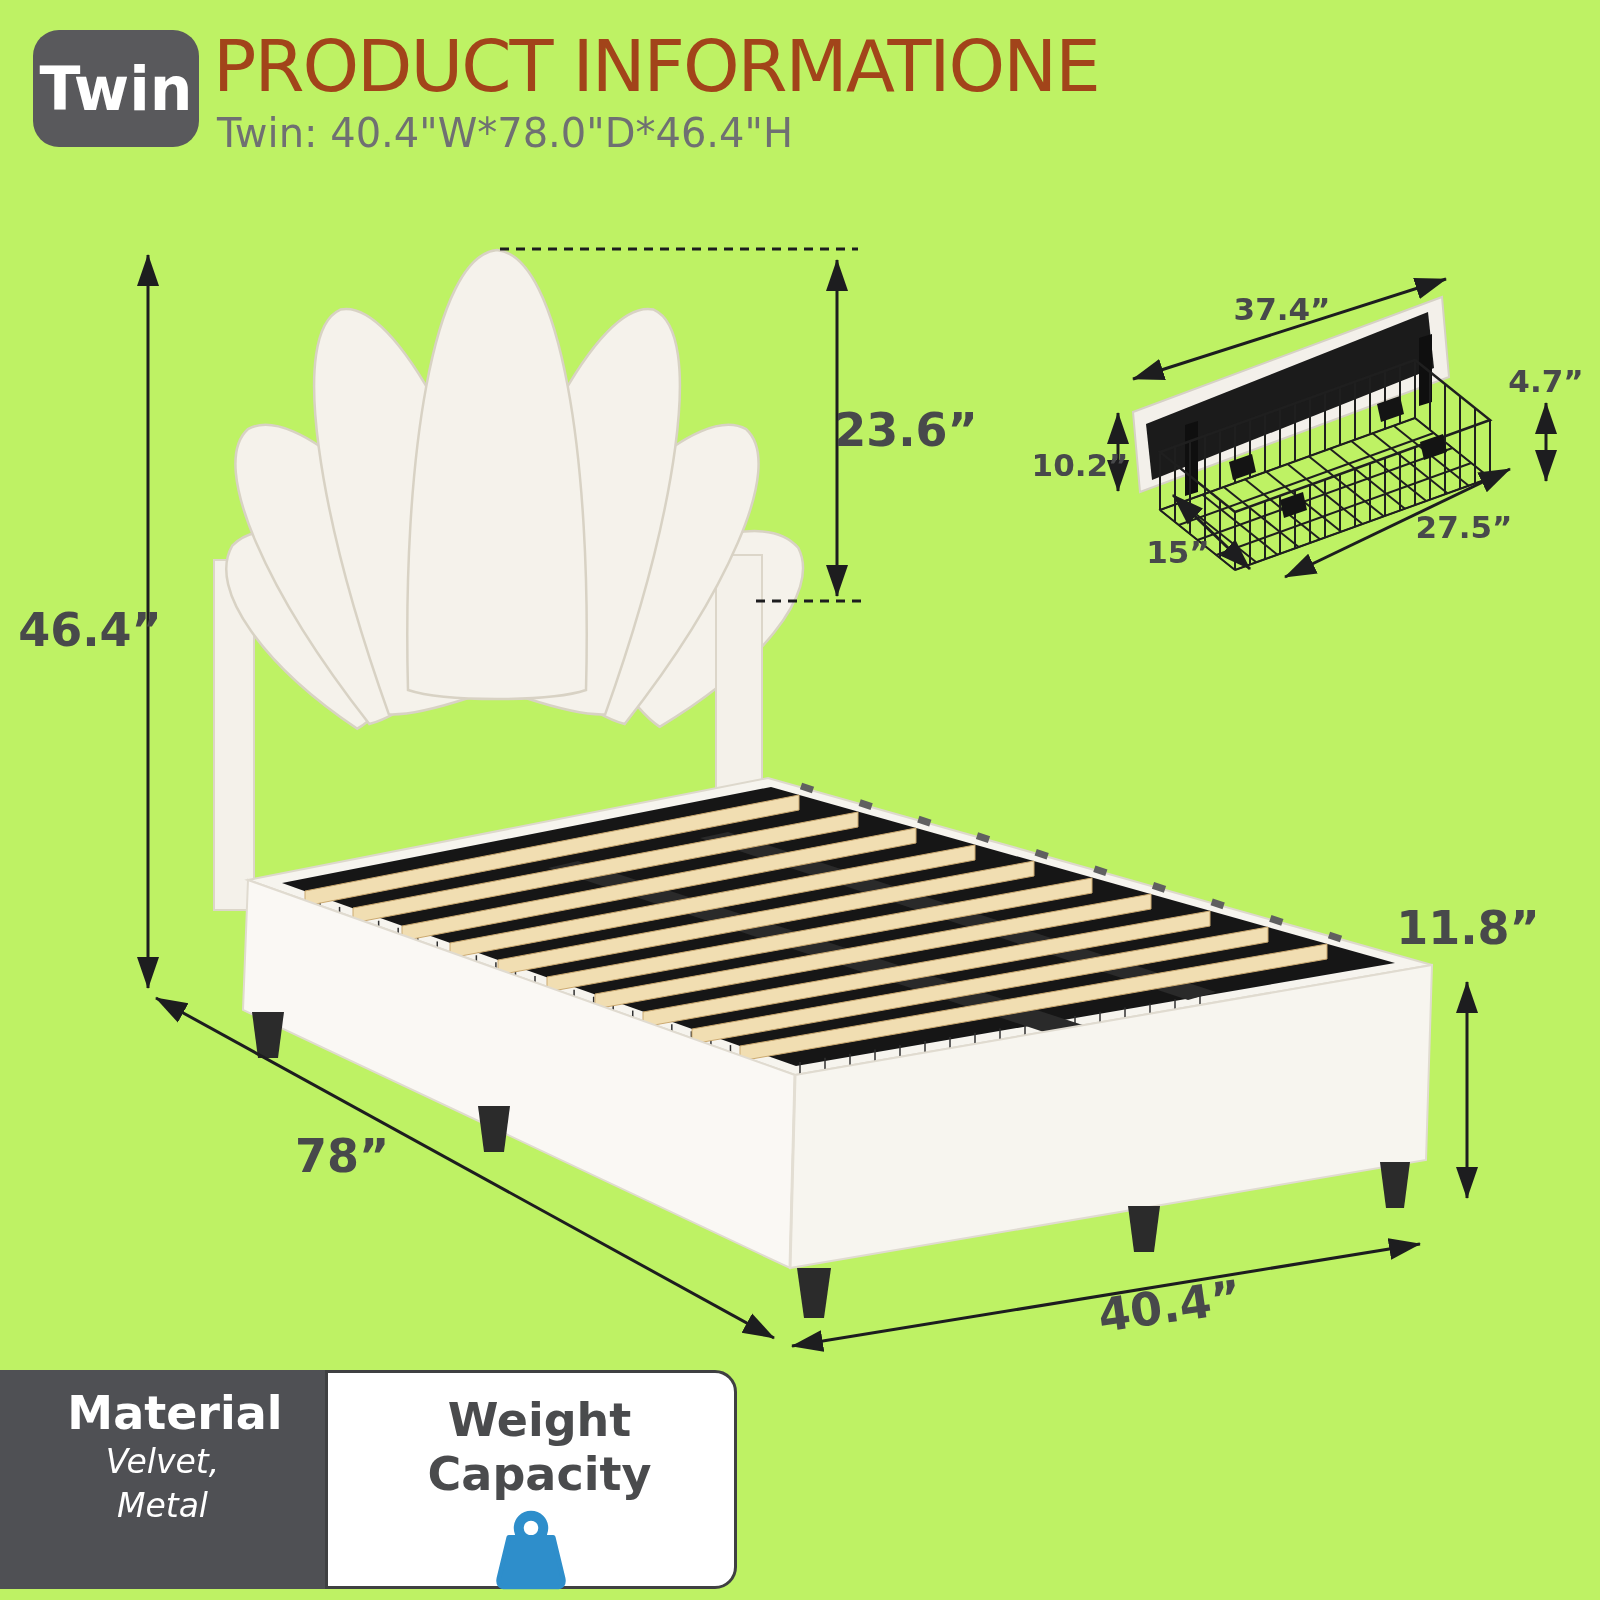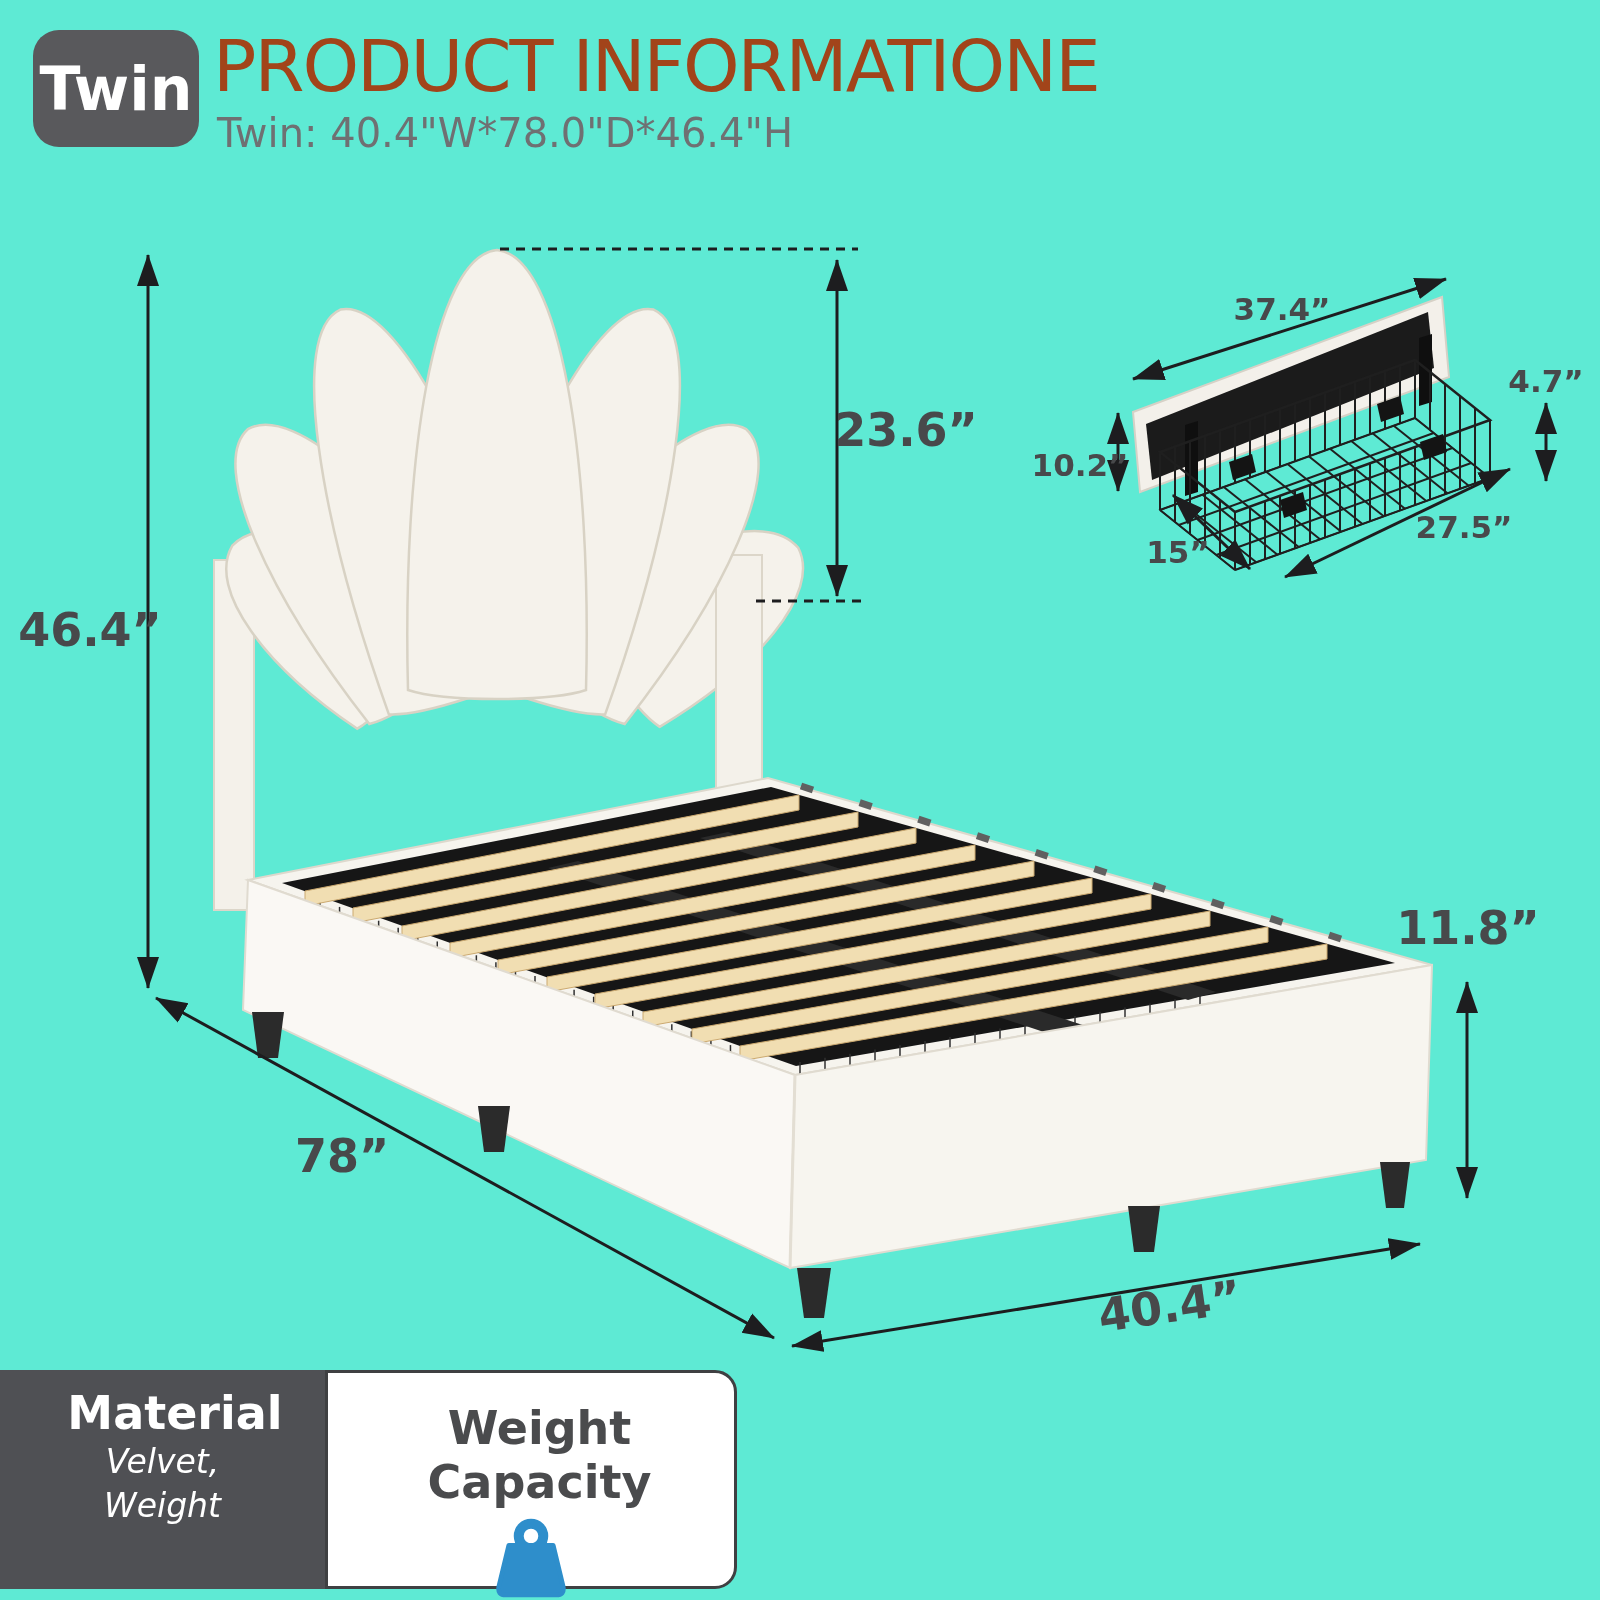--- a/index.html
+++ b/index.html
@@ -1,16 +1,16 @@
 <!DOCTYPE html>
 <html><head>
 <meta charset="utf-8">
 <style>
   html,body{margin:0;padding:0;background:#fff;}
-  .page{position:relative;width:1600px;height:1600px;background:#5eead4;overflow:hidden;
+  .page{position:relative;width:1600px;height:1600px;background:#bef264;overflow:hidden;
         font-family:"DejaVu Sans", sans-serif;}
   
   .badge{position:absolute;left:33px;top:30px;width:166px;height:117px;background:#59595C;
          border-radius:26px;display:flex;align-items:center;justify-content:center;}
   .badge span{color:#fff;font-size:60px;font-weight:bold;}
   .title{position:absolute;left:213px;top:24px;font-size:72px;font-weight:normal;color:#A2441A;
          letter-spacing:-2px;white-space:nowrap;}
   .subtitle{position:absolute;left:217px;top:110px;font-size:40px;color:#6F7072;white-space:nowrap;}
   
   svg.scene{position:absolute;left:0;top:0;}
@@ -21,21 +21,21 @@
   .basketwires line{stroke:#1f1f1f;stroke-width:2;}
   .clipticks line{stroke:#606060;stroke-width:7;}
   
   .material-box{position:absolute;left:0;top:1370px;width:325px;height:219px;background:#4F5054;
                 color:#fff;text-align:center;}
   .material-box .mtitle{font-size:46px;font-weight:bold;margin-top:16px;padding-left:25px;}
   .material-box .mitem{font-size:33px;line-height:44px;font-style:italic;}
   .material-box .mitem:first-of-type{margin-top:20px;}
   .weight-box{position:absolute;left:325px;top:1370px;width:406px;height:213px;background:#fff;
               border:3px solid #3F4042;border-radius:0 22px 22px 0;text-align:center;}
-  .weight-box .wtitle{font-size:46px;font-weight:bold;color:#4A4B4D;margin-top:28px;padding-left:17px;}
+  .weight-box .wtitle{font-size:46px;font-weight:bold;color:#4A4B4D;margin-top:20px;padding-left:17px;}
   .weight-box .wvalue{font-size:46px;font-weight:bold;color:#4A4B4D;margin-top:-6px;}
   .wicon{margin-top:4px;}
 </style>
 </head>
 <body>
 
 <div class="page">
 
   <div class="badge">
     <span>Twin</span>
@@ -281,21 +281,21 @@
     <text class="dim small" x="1282" y="320">37.4”</text>
     <text class="dim small" x="1080" y="476">10.2”</text>
     <text class="dim small" x="1178" y="563">15”</text>
     <text class="dim small" x="1464" y="538">27.5”</text>
     <text class="dim small" x="1546" y="392">4.7”</text>
   </svg>
 
   <div class="material-box">
     <div class="mtitle">Material</div>
     <div class="mitem">Velvet,</div>
-    <div class="mitem">Weight</div>
+    <div class="mitem">Metal</div>
   </div>
 
   <div class="weight-box">
     <div class="wtitle">Weight Capacity</div>
     <div class="wicon">
       <svg viewBox="0 0 120 120" width="92" height="92">
         <circle cx="60" cy="30" r="16" fill="none" stroke="#2E8ECB" stroke-width="13"></circle>
         <path d="M 31,42 L 89,42 L 102,96 Q 104,107 93,107 L 27,107 Q 16,107 18,96 Z" fill="#2E8ECB" stroke="#2E8ECB" stroke-width="6" stroke-linejoin="round"></path>
       </svg>
     </div>

